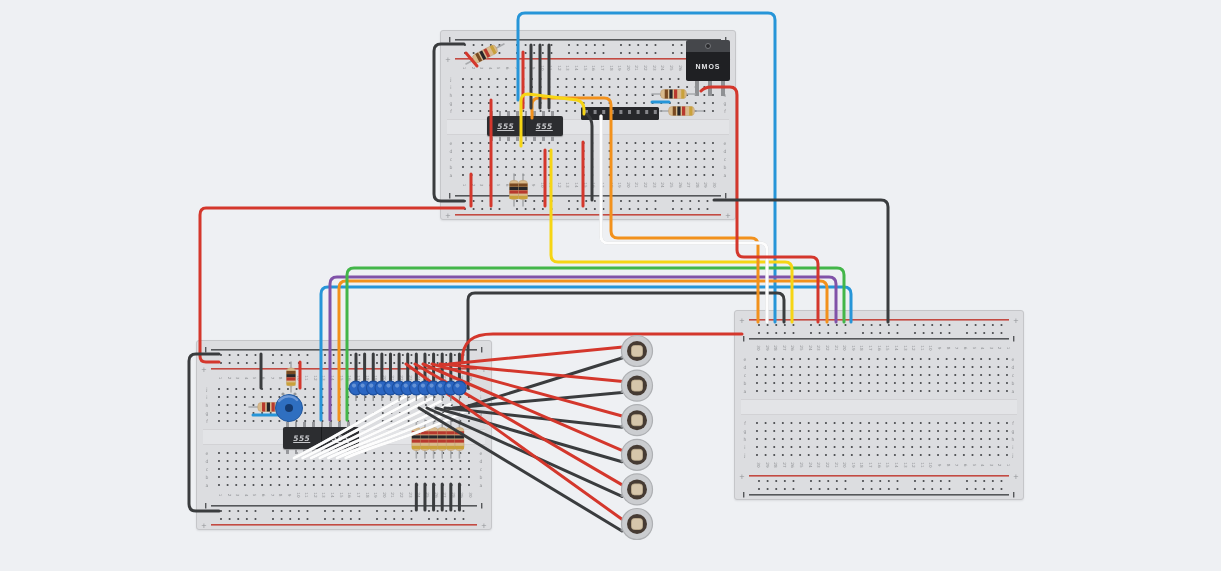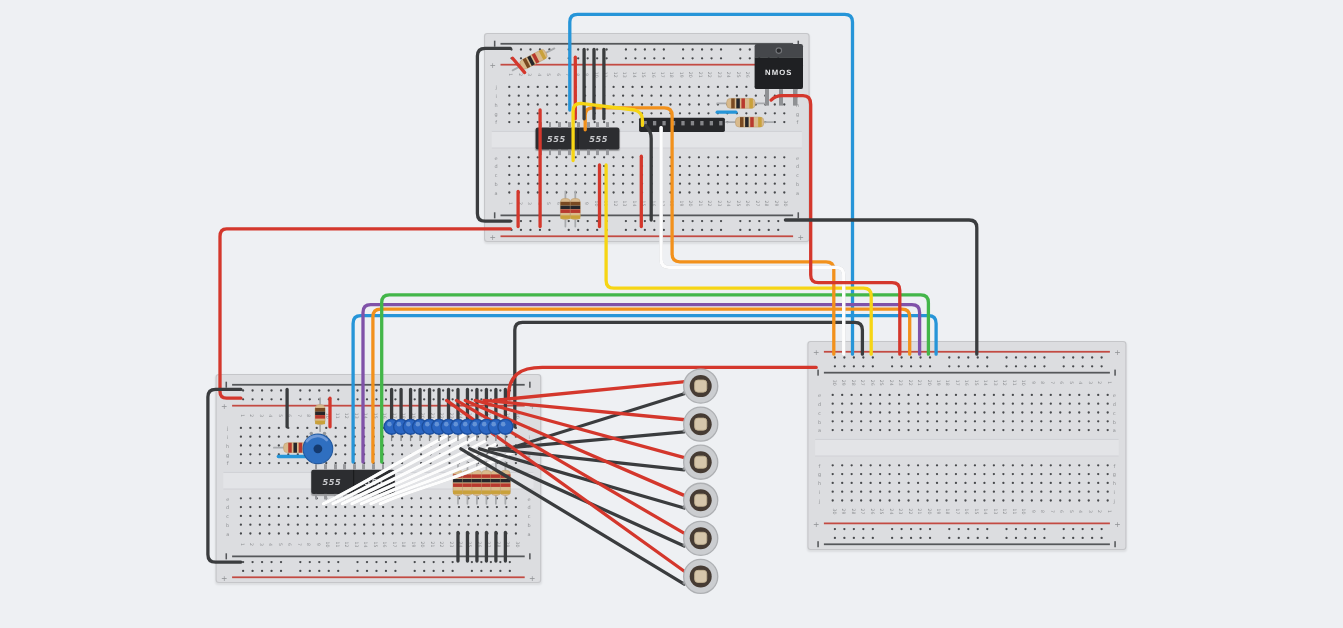--- a/index.html
+++ b/index.html
@@ -11,21 +11,21 @@
   .board text{font-family:"DejaVu Sans",sans-serif;fill:var(--label,#8f9194);}
   #overlay{position:absolute;left:0;top:0;z-index:30;pointer-events:none;}
   #overlay path.w{fill:none;stroke-width:3;stroke-linecap:round;stroke-linejoin:round;}
   .wr{stroke:var(--wire-red);} .wk{stroke:var(--wire-black);} .wb{stroke:var(--wire-blue);}
   .wy{stroke:var(--wire-yellow);} .wo{stroke:var(--wire-orange);} .wg{stroke:var(--wire-green);}
   .wp{stroke:var(--wire-purple);} .ww{stroke:var(--wire-white);stroke-width:2.4;}
   .wwu{stroke:#c2c4c7;stroke-width:4;}
   .ic555{position:absolute;z-index:20;background:var(--ic-body,#2c2d30);border-radius:2px;display:flex;
          box-shadow:0 1px 1px rgba(0,0,0,.3);}
   .ic555 .half{flex:1;display:flex;align-items:center;justify-content:center;
-         color:var(--ic-text,#c7c8cb);font:italic bold 7.5px "DejaVu Sans",sans-serif;letter-spacing:.5px;}
+         color:var(--ic-text,#c7c8cb);font:italic bold 7.5px "DejaVu Sans",sans-serif;letter-spacing:.5px;text-decoration:underline;}
   .ic555 .half:first-child{border-right:1px solid #191a1c;}
   .ic555::before,.ic555::after{content:"";position:absolute;left:3px;right:3px;height:5px;
          background:repeating-linear-gradient(90deg,#97989c 0 2.6px,transparent 2.6px 8.7px);}
   .ic555::before{top:-5px;} .ic555::after{bottom:-5px;}
   .nmos{position:absolute;left:686px;top:40px;width:44px;z-index:20;}
   .nmos .tab{height:12px;background:#45474b;border-radius:2px 2px 0 0;position:relative;}
   .nmos .tab::after{content:"";position:absolute;left:50%;top:3px;width:6px;height:6px;margin-left:-3px;
          border-radius:50%;background:#2a2b2e;border:1px solid #75777b;box-sizing:border-box;}
   .nmos .bodyp{height:29px;background:#1f2023;border-radius:0 0 2px 2px;display:flex;align-items:center;
          justify-content:center;color:#e6e7e9;font:bold 7px "Liberation Sans",sans-serif;letter-spacing:1px;}

